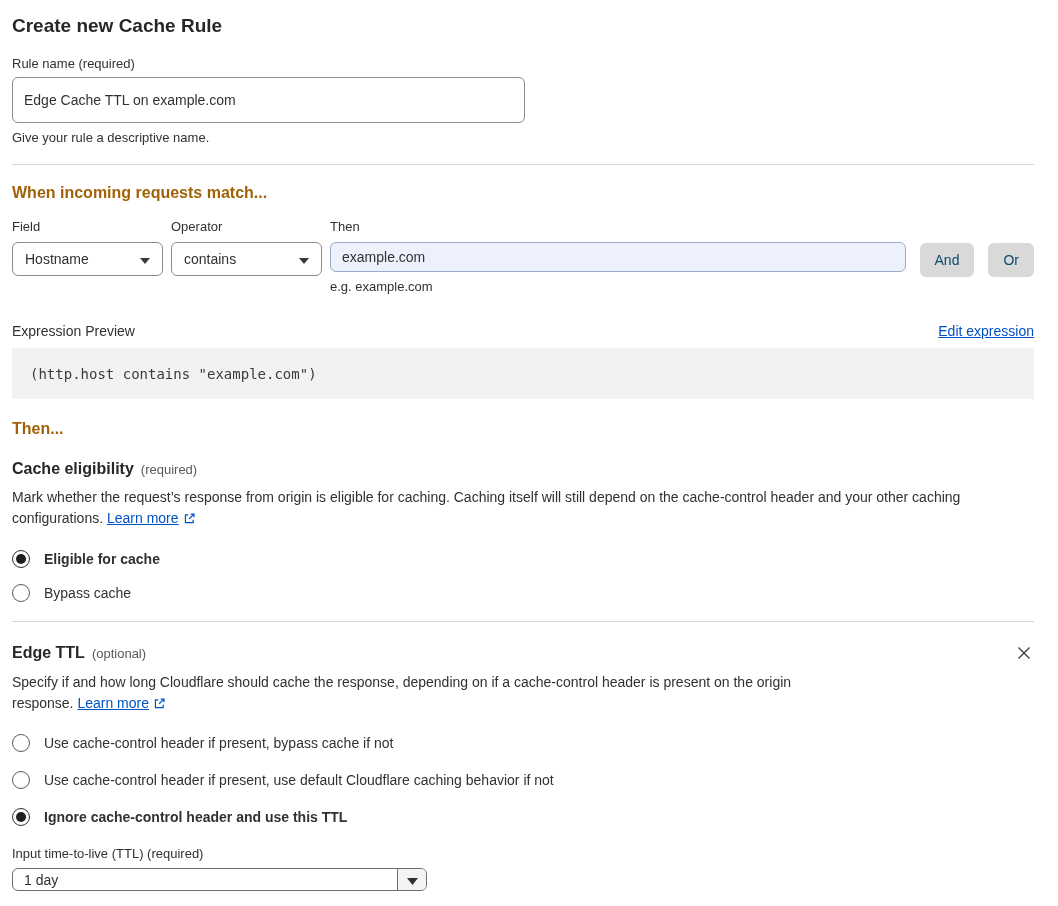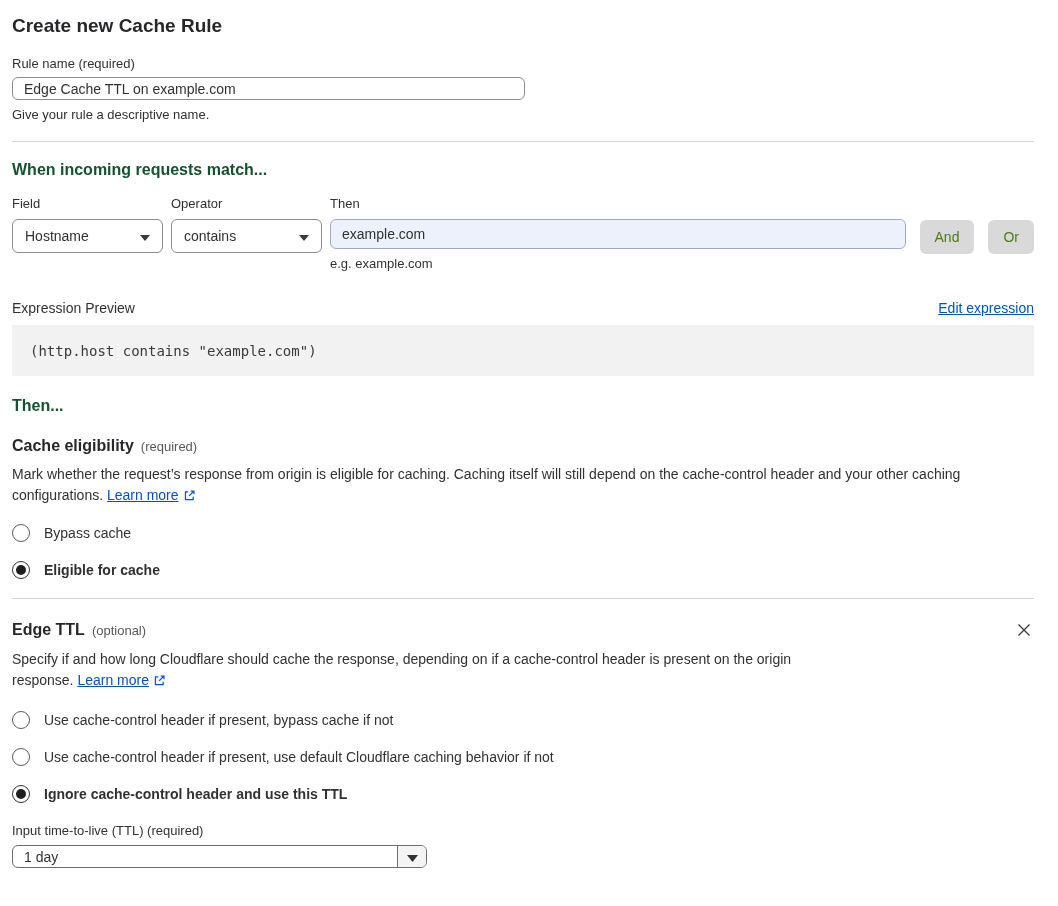--- a/index.html
+++ b/index.html
@@ -10,49 +10,49 @@
     font-family:"Liberation Sans", sans-serif;
   }
   .page { padding:0 24px 0 12px; }
 
   .page-title { font-size:19px; font-weight:700; margin:15px 0 0; color:#27272a; }
 
   .field-label { display:block; font-size:13px; color:#313131; }
   .mt-label { margin-top:19px; }
 
   .text-input {
-    display:block; height:23px; width:513px;
+    display:block; height:46px; width:513px;
     border:1px solid #8d8d8d; border-radius:6px;
     padding:0 11px; margin-top:6px;
     font-family:"Liberation Sans", sans-serif; font-size:14px; color:#313131;
     background:#fff; outline:none;
   }
   .help { font-size:13px; color:#313131; margin-top:7px; }
 
   .divider { border:none; border-top:1px solid #d5d5d5; margin:19px 0 0; }
 
-  .section-heading { font-size:16px; font-weight:700; margin:19px 0 0; color:#14532d; }
+  .section-heading { font-size:16px; font-weight:700; margin:19px 0 0; color:#a16207; }
 
   .match-row { display:flex; align-items:flex-start; margin-top:17px; }
   .match-col { margin-right:8px; }
   .match-col .field-label { margin-bottom:8px; }
   .select {
     display:flex; align-items:center; justify-content:space-between;
     width:151px; height:34px; border:1px solid #8d8d8d; border-radius:6px;
     padding:0 12px; background:#fff; font-size:14px; cursor:pointer;
   }
   .value-col { flex:1; margin-right:0; }
   .value-input {
     width:100%; height:30px; margin-top:0;
     background:#ecf1fc; border:1px solid #9dabcb;
   }
   .andor { display:flex; margin-left:14px; margin-top:24px; }
   .btn {
     height:34px; padding:0 15px; margin-left:14px;
-    background:#d9d9d9; color:#4d7c0f; border:none; border-radius:6px;
+    background:#d9d9d9; color:#0c4a6e; border:none; border-radius:6px;
     font-family:"Liberation Sans", sans-serif; font-size:14px; cursor:pointer;
   }
   .andor .btn:first-child { margin-left:0; }
 
   .expr-row { display:flex; justify-content:space-between; align-items:flex-end; margin-top:29px; }
   .expr-label { font-size:14px; }
   .link { color:#0051c3; text-decoration:underline; font-size:14px; cursor:pointer;text-align:right; }
   .code-block {
     margin-top:9px; background:#f2f2f2; padding:18px 18px 17px;
     font-family:"DejaVu Sans Mono", monospace; font-size:14px; color:#3a3a3a;
@@ -158,27 +158,27 @@
 
   <h3 class="sub-heading"><span>Cache eligibility</span><span class="qualifier">(required)</span></h3>
   <div class="desc"><span>Mark whether the request’s response from origin is eligible for caching. Caching itself will still depend on the cache-control header and your other caching configurations.</span>
     <a class="link">Learn more</a><span class="ext-icon"><svg width="13" height="13" viewBox="0 0 16 16" fill="none" stroke="#0051c3" stroke-width="1.5">
           <path d="M6.5 3.5 H3 V13 H12.5 V9.5"></path>
           <path d="M9.5 2.5 H13.5 V6.5"></path>
           <path d="M13.2 2.8 L7.5 8.5"></path>
         </svg></span>
   </div>
 
+  <div class="radio-row mt19">
+    <span class="radio checked"></span>
+    <span class="radio-label strong">Eligible for cache</span>
+  </div>
   <div class="radio-row mt16">
     <span class="radio"></span>
     <span class="radio-label">Bypass cache</span>
-  </div>
-  <div class="radio-row mt19">
-    <span class="radio checked"></span>
-    <span class="radio-label strong">Eligible for cache</span>
   </div>
 
   <hr class="divider">
 
   <div class="edge-header">
     <h3 class="sub-heading" style="margin:0;"><span>Edge TTL</span><span class="qualifier">(optional)</span></h3>
     <button class="close-btn">
       <svg width="16" height="16" viewBox="0 0 16 16" fill="none" stroke="#3a3a3a" stroke-width="1.3">
           <path d="M2.5 2.5 L13.5 13.5"></path>
           <path d="M13.5 2.5 L2.5 13.5"></path>

